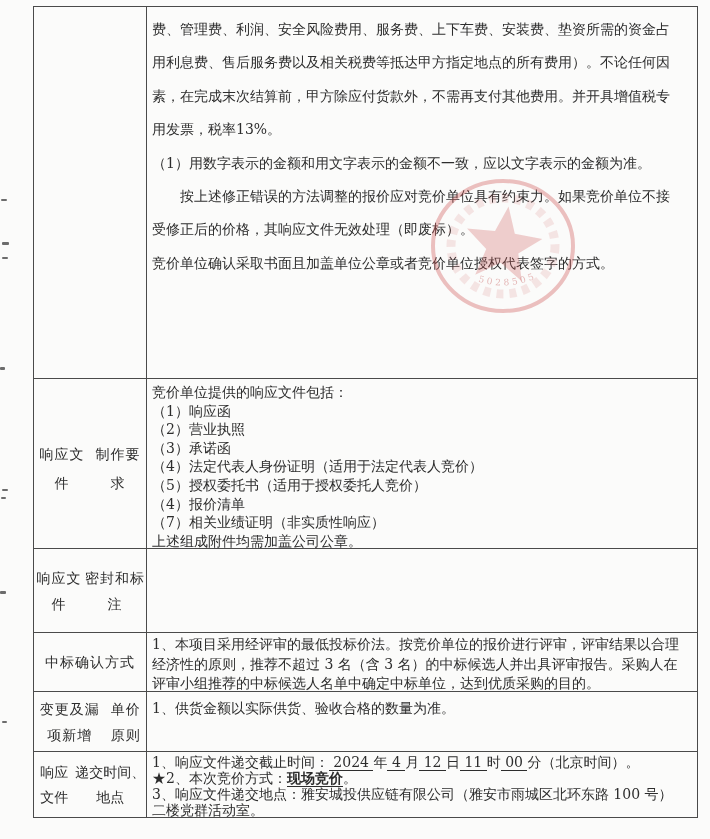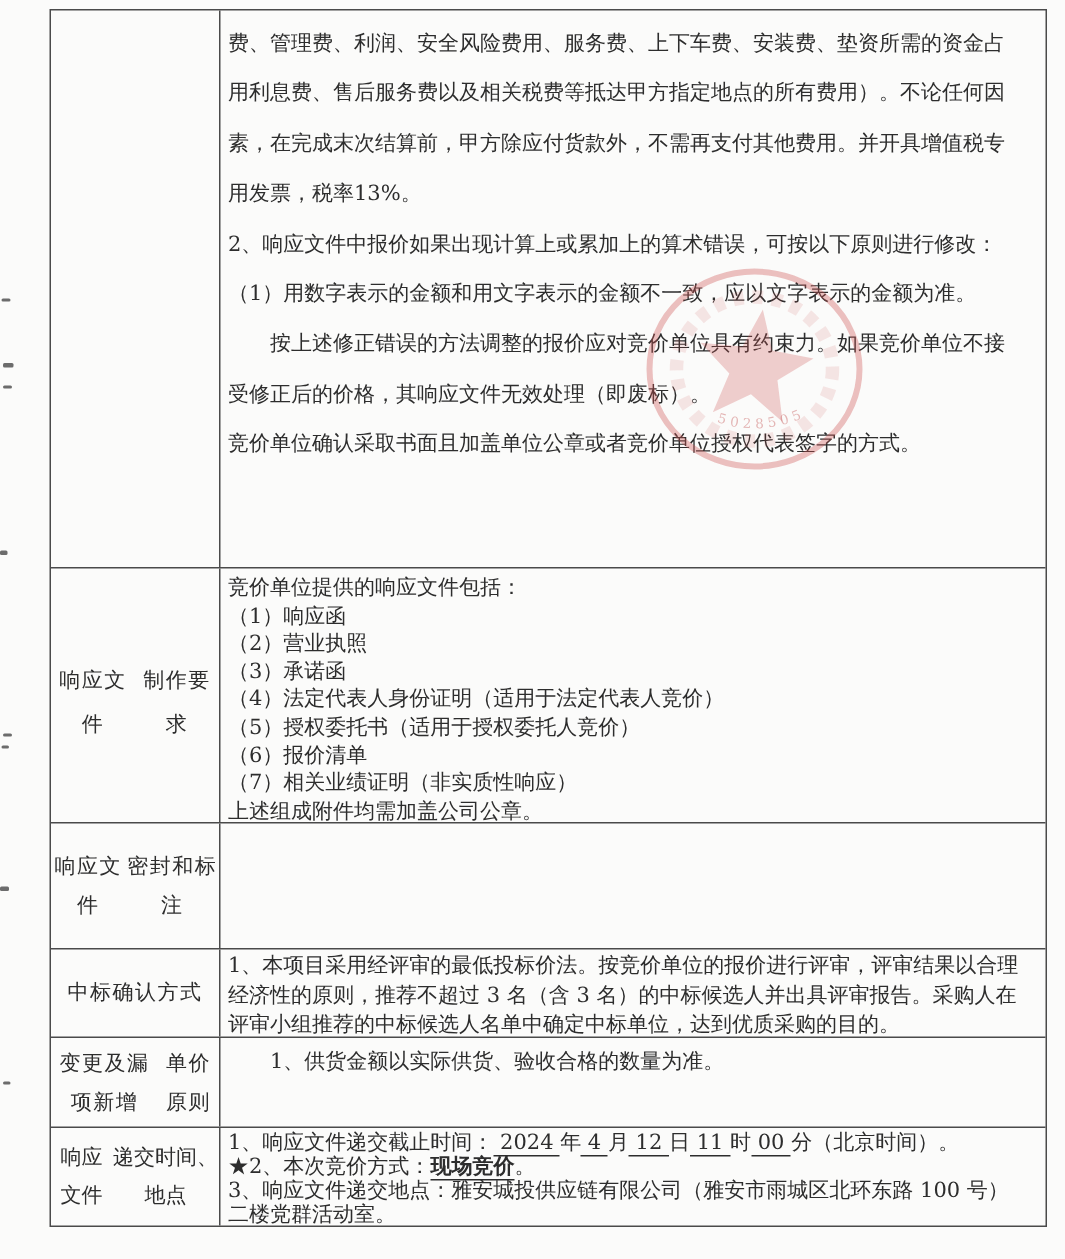--- a/index.html
+++ b/index.html
@@ -17,21 +17,21 @@
     border:1.8px solid #4a4a4a;
     box-sizing:border-box;
     background:transparent;
   }
   .row{display:flex;box-sizing:border-box;}
   .row + .row{border-top:1.6px solid #4a4a4a;}
   .r1{height:371px;}
   .r2{height:170px;}
   .r3{height:84px;}
   .r4{height:59px;}
-  .r5{height:60px;gap:28px;}
+  .r5{height:60px;}
   .r6{height:66px;}
   .header-cell{
     width:113px;flex:0 0 113px;
     border-right:1.6px solid #4a4a4a;
     box-sizing:border-box;
     display:flex;flex-direction:row;
     align-items:center;justify-content:center;
     text-align:center;
     font-size:14px;line-height:26px;
     letter-spacing:1px;
@@ -70,40 +70,39 @@
 <div class="page">
 
   <div class="doc-table">
       <div class="row r1">
         <div class="cell header-cell"></div>
         <div class="cell content-cell">
           <div class="line">费、管理费、利润、安全风险费用、服务费、上下车费、安装费、垫资所需的资金占</div>
           <div class="line">用利息费、售后服务费以及相关税费等抵达甲方指定地点的所有费用）。不论任何因</div>
           <div class="line">素，在完成末次结算前，甲方除应付货款外，不需再支付其他费用。并开具增值税专</div>
           <div class="line">用发票，税率13%。</div>
-          <div class="line">2、响应文件中报价如果出现计算上或累加上的算术错误，可按以下原则进行修改：</div>
           <div class="line">（1）用数字表示的金额和用文字表示的金额不一致，应以文字表示的金额为准。</div>
           <div class="line indent">按上述修正错误的方法调整的报价应对竞价单位具有约束力。如果竞价单位不接</div>
           <div class="line">受修正后的价格，其响应文件无效处理（即废标）。</div>
           <div class="line">竞价单位确认采取书面且加盖单位公章或者竞价单位授权代表签字的方式。</div>
         </div>
       </div>
       <div class="row r2">
         <div class="cell header-cell">
           <div class="hline">响应文件</div>
           <div class="hline">制作要求</div>
         </div>
         <div class="cell content-cell">
           <div class="line">竞价单位提供的响应文件包括：</div>
           <div class="line">（1）响应函</div>
           <div class="line">（2）营业执照</div>
           <div class="line">（3）承诺函</div>
           <div class="line">（4）法定代表人身份证明（适用于法定代表人竞价）</div>
           <div class="line">（5）授权委托书（适用于授权委托人竞价）</div>
-          <div class="line">（6）报价清单</div>
+          <div class="line">（4）报价清单</div>
           <div class="line">（7）相关业绩证明（非实质性响应）</div>
           <div class="line">上述组成附件均需加盖公司公章。</div>
         </div>
       </div>
       <div class="row r3">
         <div class="cell header-cell">
           <div class="hline">响应文件</div>
           <div class="hline">密封和标注</div>
         </div>
       </div>

